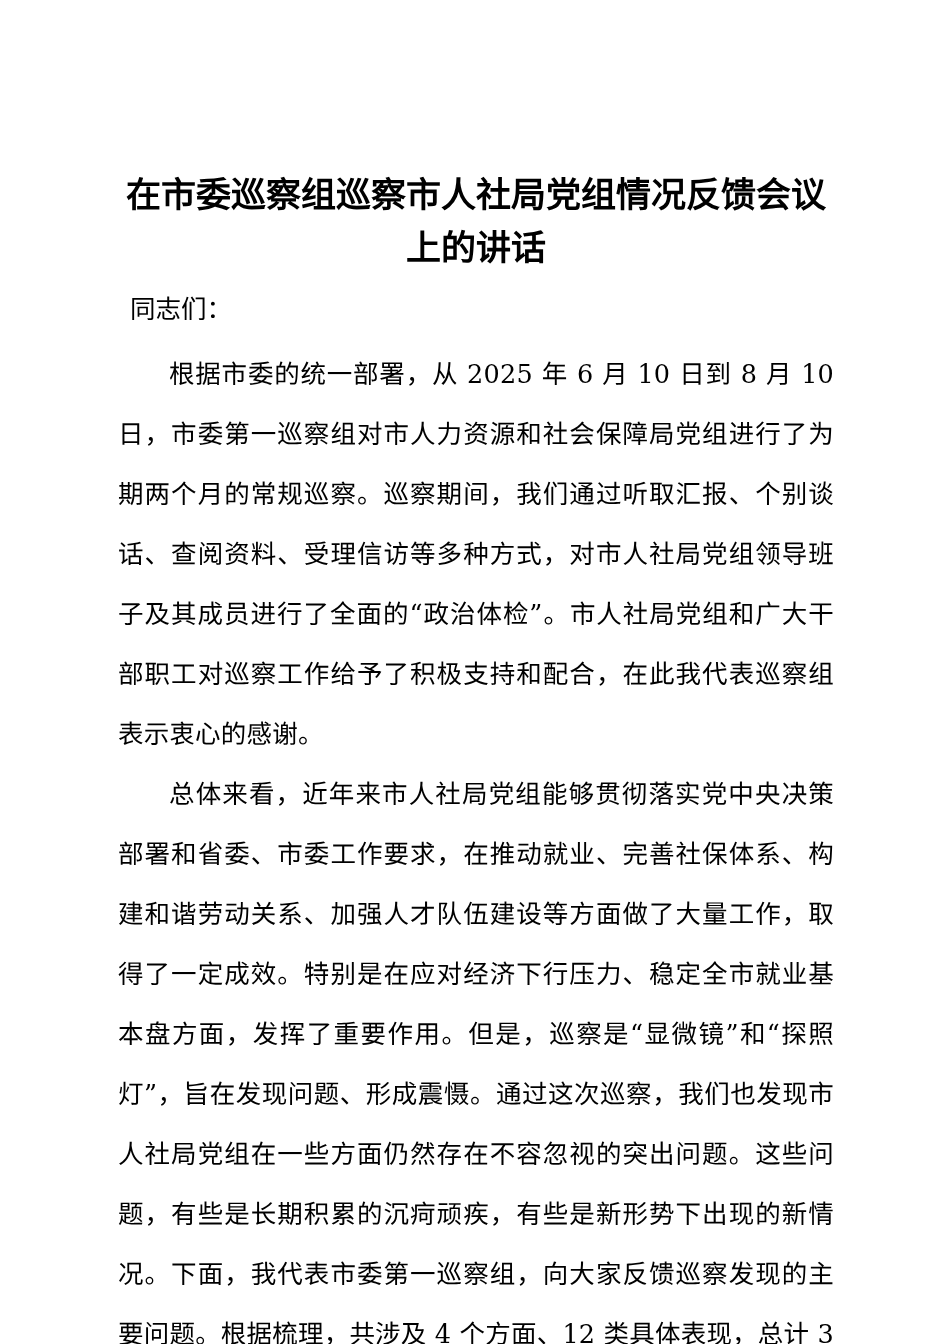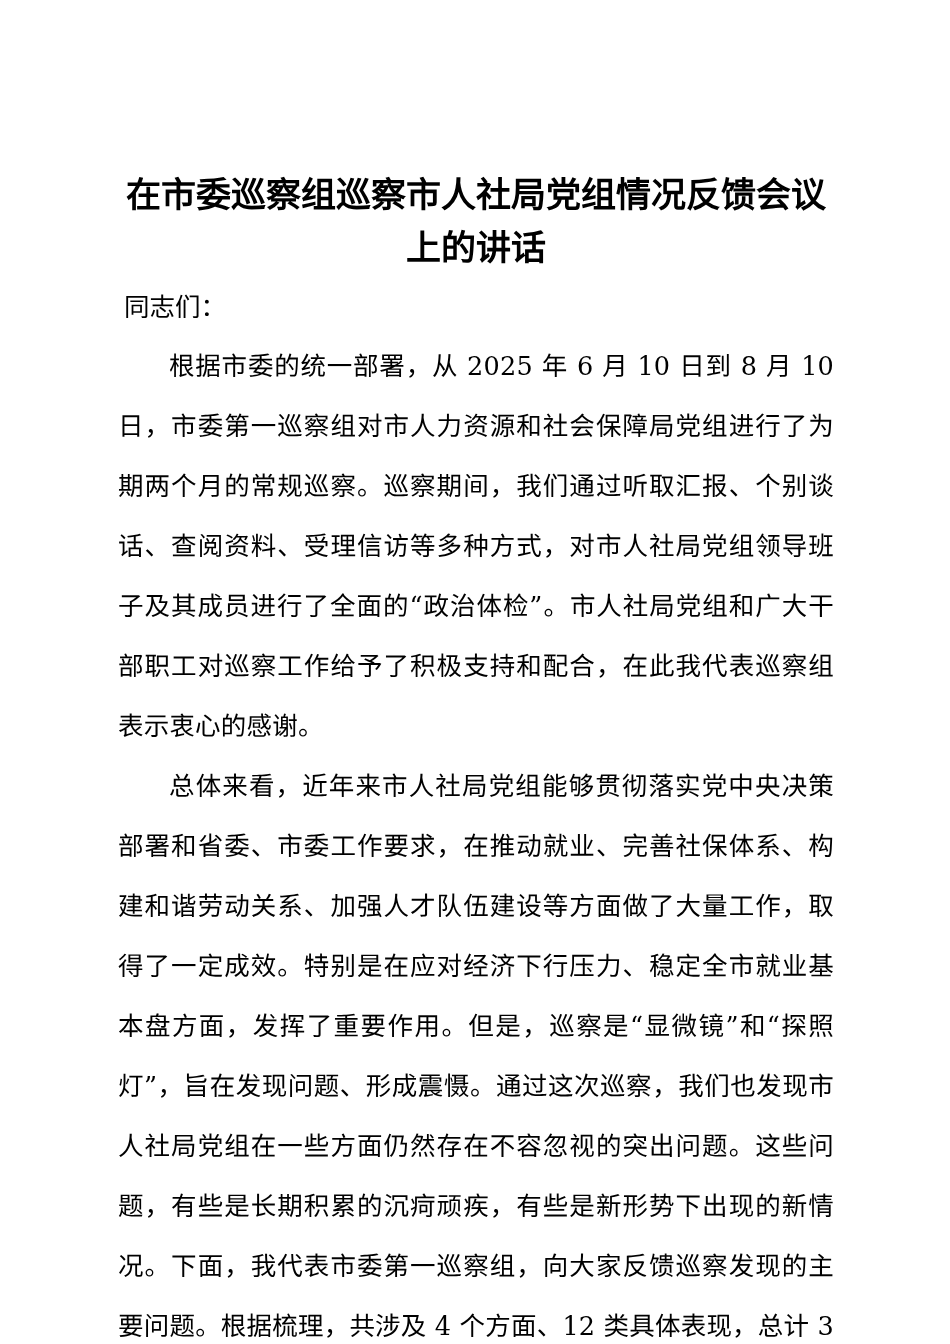--- a/index.html
+++ b/index.html
@@ -42,21 +42,21 @@
     margin: 0 0 10px 0;
     color: #000000;
     word-break: break-all;
   }
 
   
   .salutation {
     font-family: "DejaVu Serif", "Liberation Serif", serif;
     font-size: 25.5px;
     line-height: 46px;
-    margin: 6px;
+    margin: 12px;
     color: #000000;
     text-align: justify;
     text-justify: inter-character;
     word-break: break-all;
   }
 
   .body-para {
     font-family: "DejaVu Serif", "Liberation Serif", serif;
     font-size: 25.5px;
     line-height: 60px;

